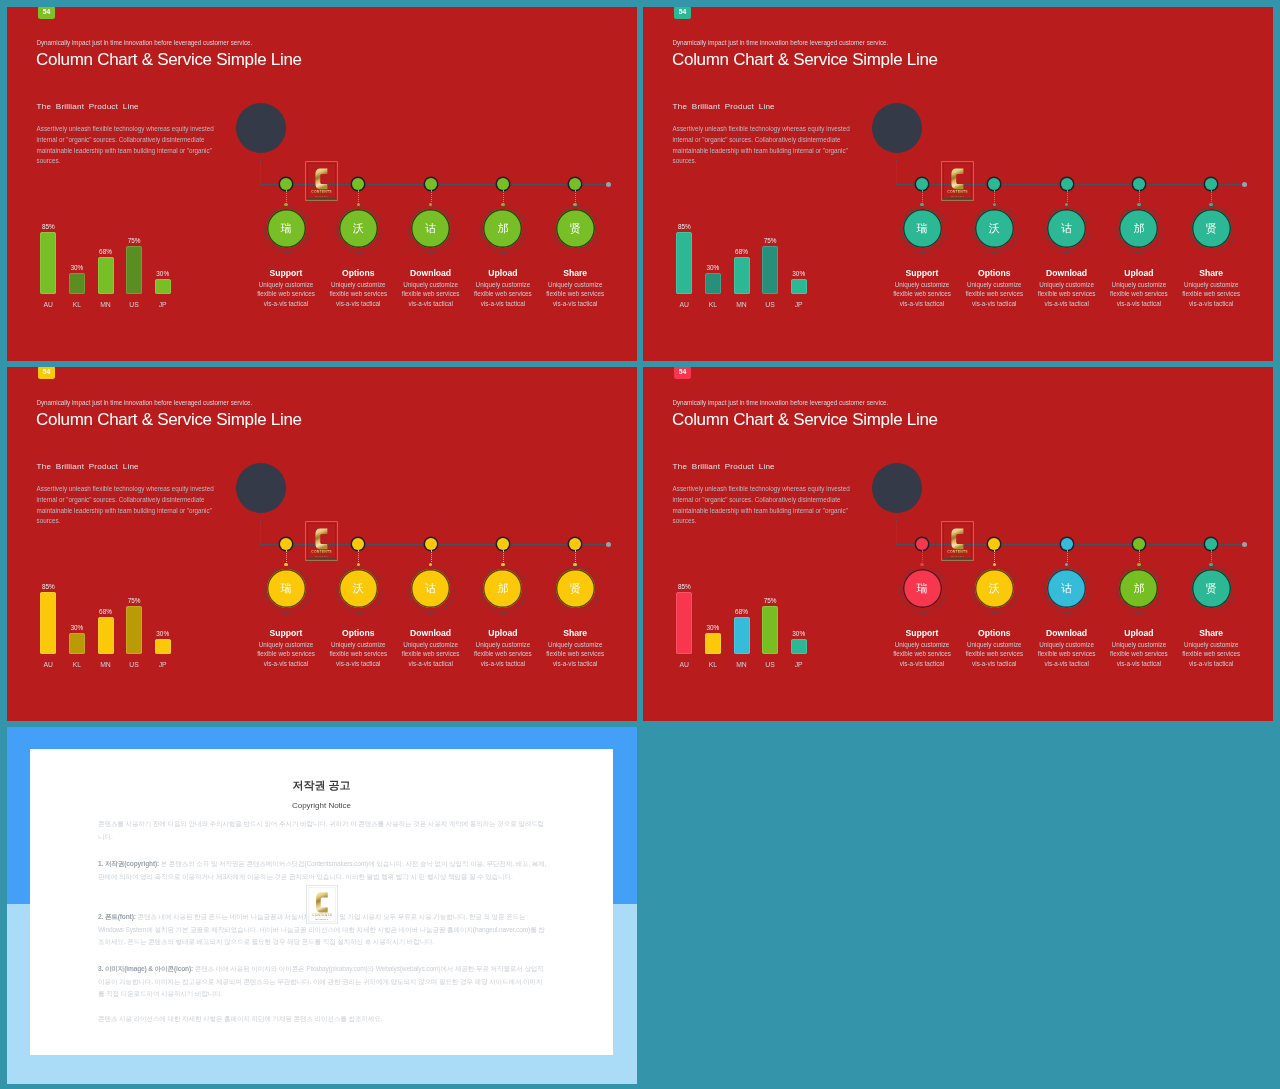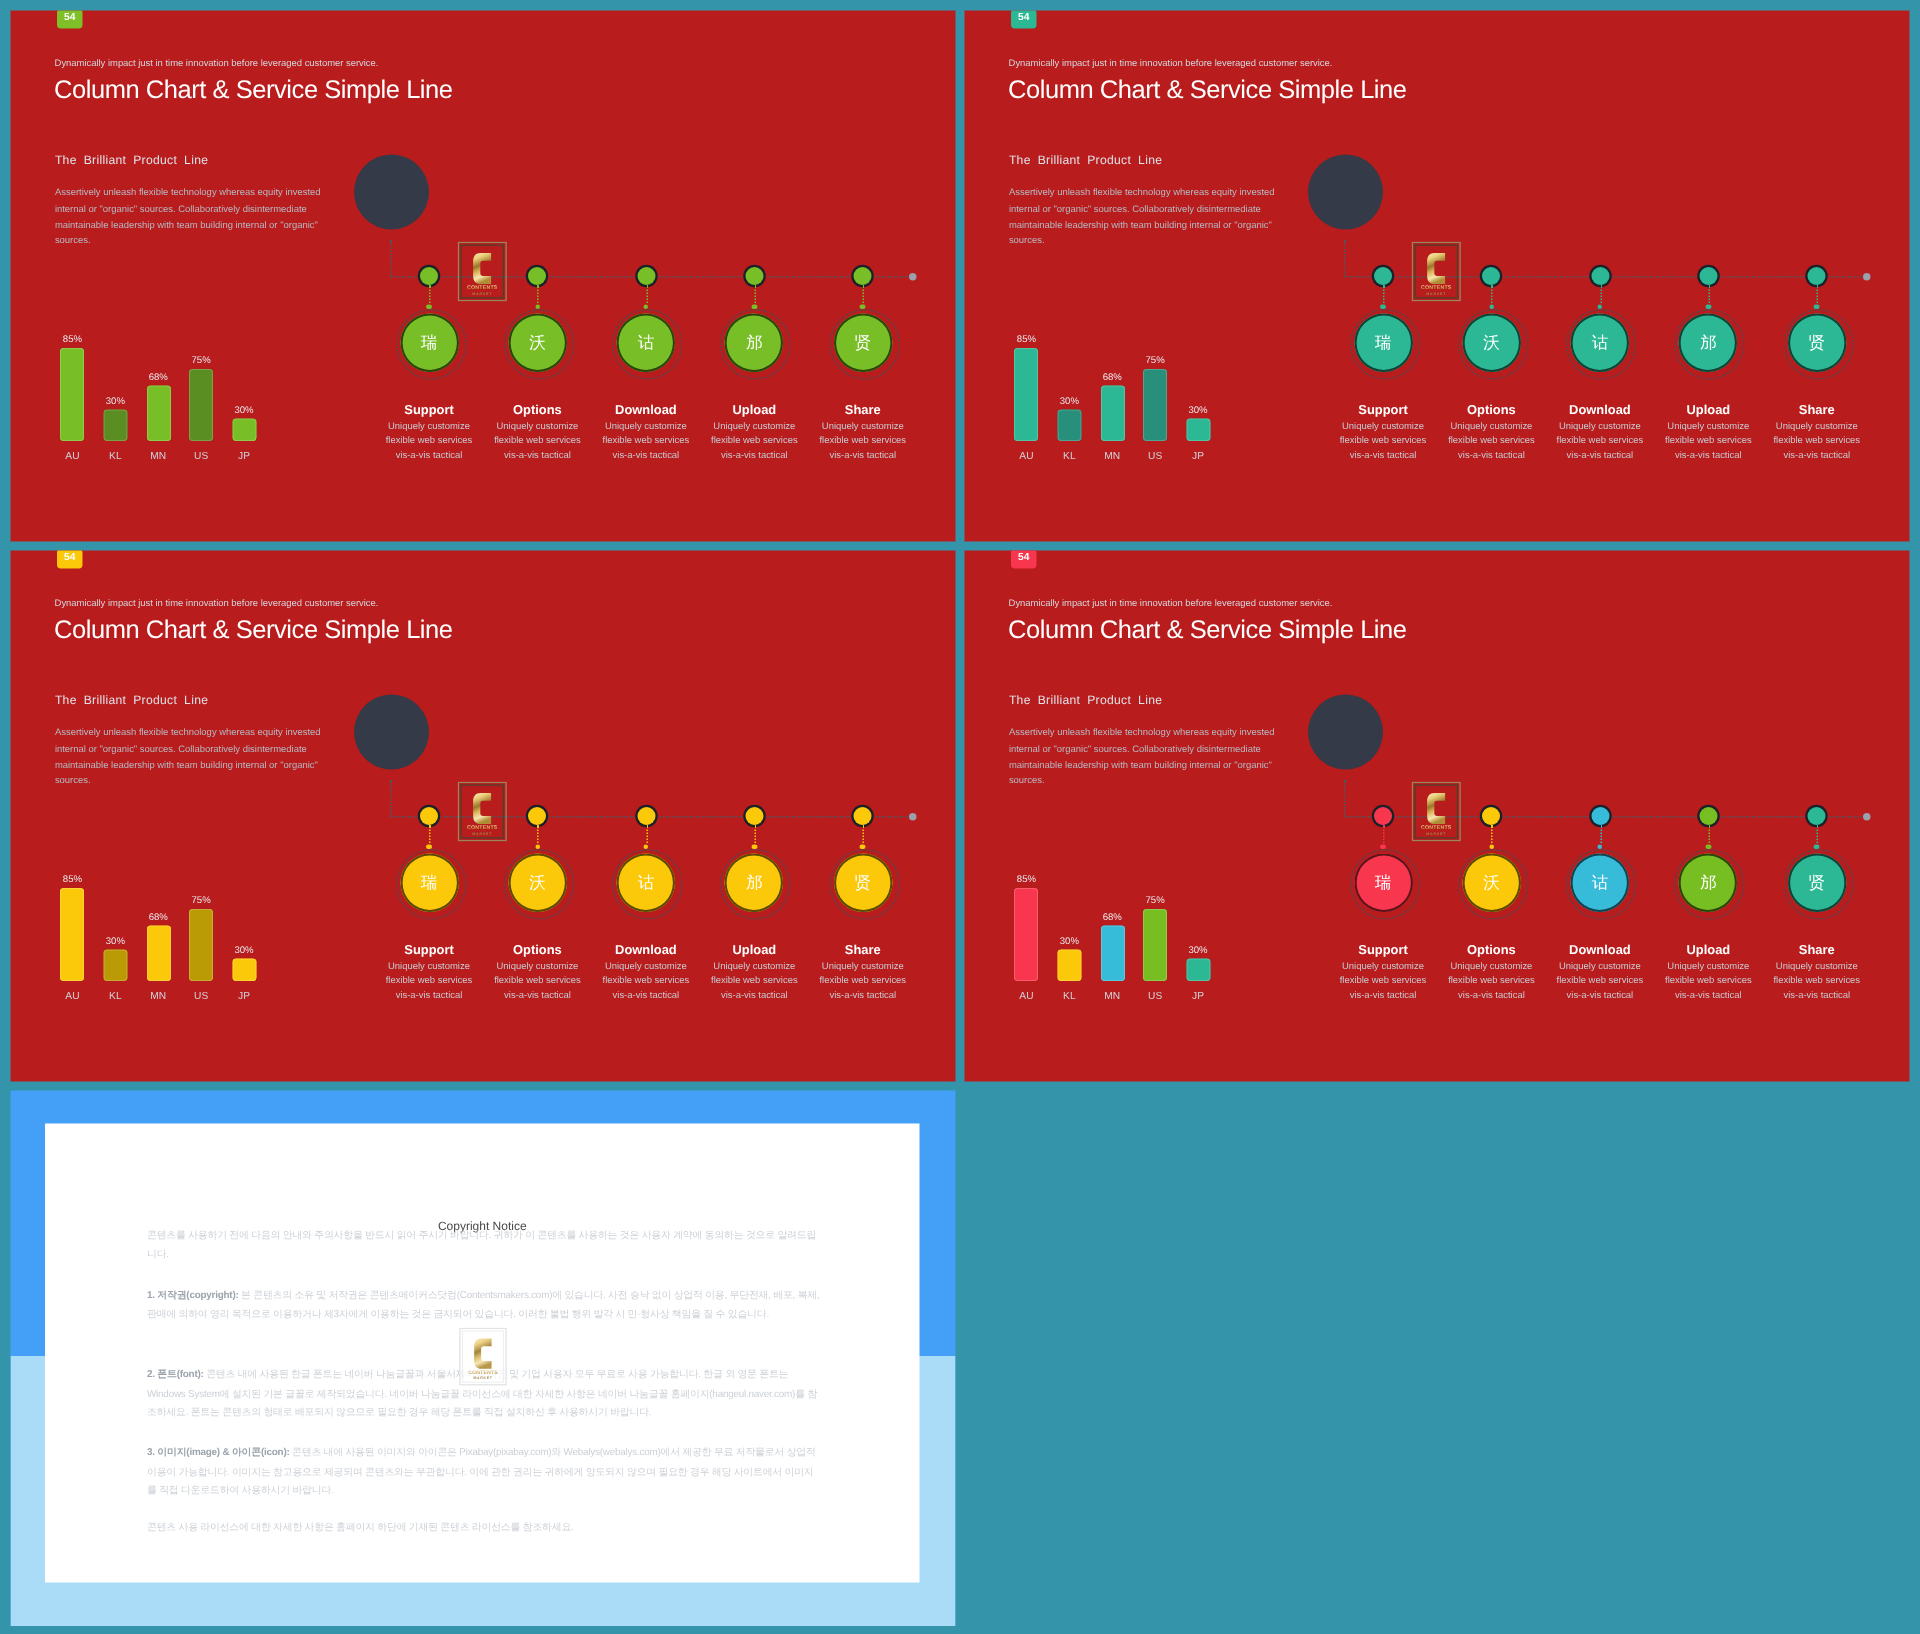--- a/index.html
+++ b/index.html
@@ -479,21 +479,22 @@
           <rect x="0.6" y="0.6" width="31.8" height="38.8" fill="none" stroke="#99865a" stroke-width="0.9"></rect>
           <rect x="2.4" y="2.4" width="28.2" height="35.2" fill="none" stroke="#4a4231" stroke-width="0.8"></rect>
           <path d="M22.4 7.6 L15.3 7.6 C12.1 7.6 10.4 9.6 10.4 13.3 L10.4 22.6 C10.4 26.3 12.1 28.3 15.3 28.3 L22.4 28.3 L22.4 23.0 L17.1 23.0 C15.7 23.0 15.2 22.3 15.2 20.9 L15.2 15.0 C15.2 13.6 15.7 12.9 17.1 12.9 L22.4 12.9 Z" fill="url(#gld1)"></path>
           <text x="16.5" y="31.9" text-anchor="middle" font-family="Liberation Sans, sans-serif" font-size="3.5" font-weight="700" letter-spacing="0.15" fill="url(#gld21)">CONTENTS</text>
           <text x="16.5" y="35.6" text-anchor="middle" font-family="Liberation Sans, sans-serif" font-size="2.4" font-weight="700" letter-spacing="0.5" fill="#9d8245">MARKET</text>
         </svg></div>
     </div>
     <div class="cslide" style="left:7px;top:727px;width:630px;height:357px;background:#43a0f6;">
       <div style="position:absolute;left:0;top:177px;width:630px;height:180px;background:#aadcf8;"></div>
       <div class="cpaper" style="left:23px;top:22px;width:583px;height:306px;">
-        <div class="csubtitle" style="top:64px;">Copyright Notice</div>
+        <div class="ctitle" style="top:29px;">저작권 공고</div>
+        <div class="csubtitle" style="top:52px;">Copyright Notice</div>
         <div class="cpara" style="left:68px;top:69px;width:450px;">콘텐츠를 사용하기 전에 다음의 안내와 주의사항을 반드시 읽어 주시기 바랍니다. 귀하가 이 콘텐츠를 사용하는 것은 사용자 계약에 동의하는 것으로 알려드립니다.</div>
         <div class="cpara" style="left:68px;top:109px;width:450px;"><b>1. 저작권(copyright):</b> 본 콘텐츠의 소유 및 저작권은 콘텐츠메이커스닷컴(Contentsmakers.com)에 있습니다. 사전 승낙 없이 상업적 이용, 무단전재, 배포, 복제, 판매에 의하여 영리 목적으로 이용하거나 제3자에게 이용하는 것은 금지되어 있습니다. 이러한 불법 행위 발각 시 민·형사상 책임을 질 수 있습니다.</div>
         <div class="cpara" style="left:68px;top:162px;width:450px;"><b>2. 폰트(font):</b> 콘텐츠 내에 사용된 한글 폰트는 네이버 나눔글꼴과 서울서체이며 개인 및 기업 사용자 모두 무료로 사용 가능합니다. 한글 외 영문 폰트는 Windows System에 설치된 기본 글꼴로 제작되었습니다. 네이버 나눔글꼴 라이선스에 대한 자세한 사항은 네이버 나눔글꼴 홈페이지(hangeul.naver.com)를 참조하세요. 폰트는 콘텐츠의 형태로 배포되지 않으므로 필요한 경우 해당 폰트를 직접 설치하신 후 사용하시기 바랍니다.</div>
         <div class="cpara" style="left:68px;top:214px;width:450px;"><b>3. 이미지(image) &amp; 아이콘(icon):</b> 콘텐츠 내에 사용된 이미지와 아이콘은 Pixabay(pixabay.com)와 Webalys(webalys.com)에서 제공한 무료 저작물로서 상업적 이용이 가능합니다. 이미지는 참고용으로 제공되며 콘텐츠와는 무관합니다. 이에 관한 권리는 귀하에게 양도되지 않으며 필요한 경우 해당 사이트에서 이미지를 직접 다운로드하여 사용하시기 바랍니다.</div>
         <div class="cpara" style="left:68px;top:264px;width:450px;">콘텐츠 사용 라이선스에 대한 자세한 사항은 홈페이지 하단에 기재된 콘텐츠 라이선스를 참조하세요.</div>
         <div class="wm" style="left:276px;top:136px;width:32.01px;height:38.8px;opacity:.9;"><svg viewBox="0 0 33 40" width="32.01" height="38.8">
             <defs>
               <linearGradient id="gld0.97" x1="0" y1="0" x2="0.25" y2="1">
                 <stop offset="0%" stop-color="#fdf0bb"></stop>
                 <stop offset="22%" stop-color="#e9cc77"></stop>

